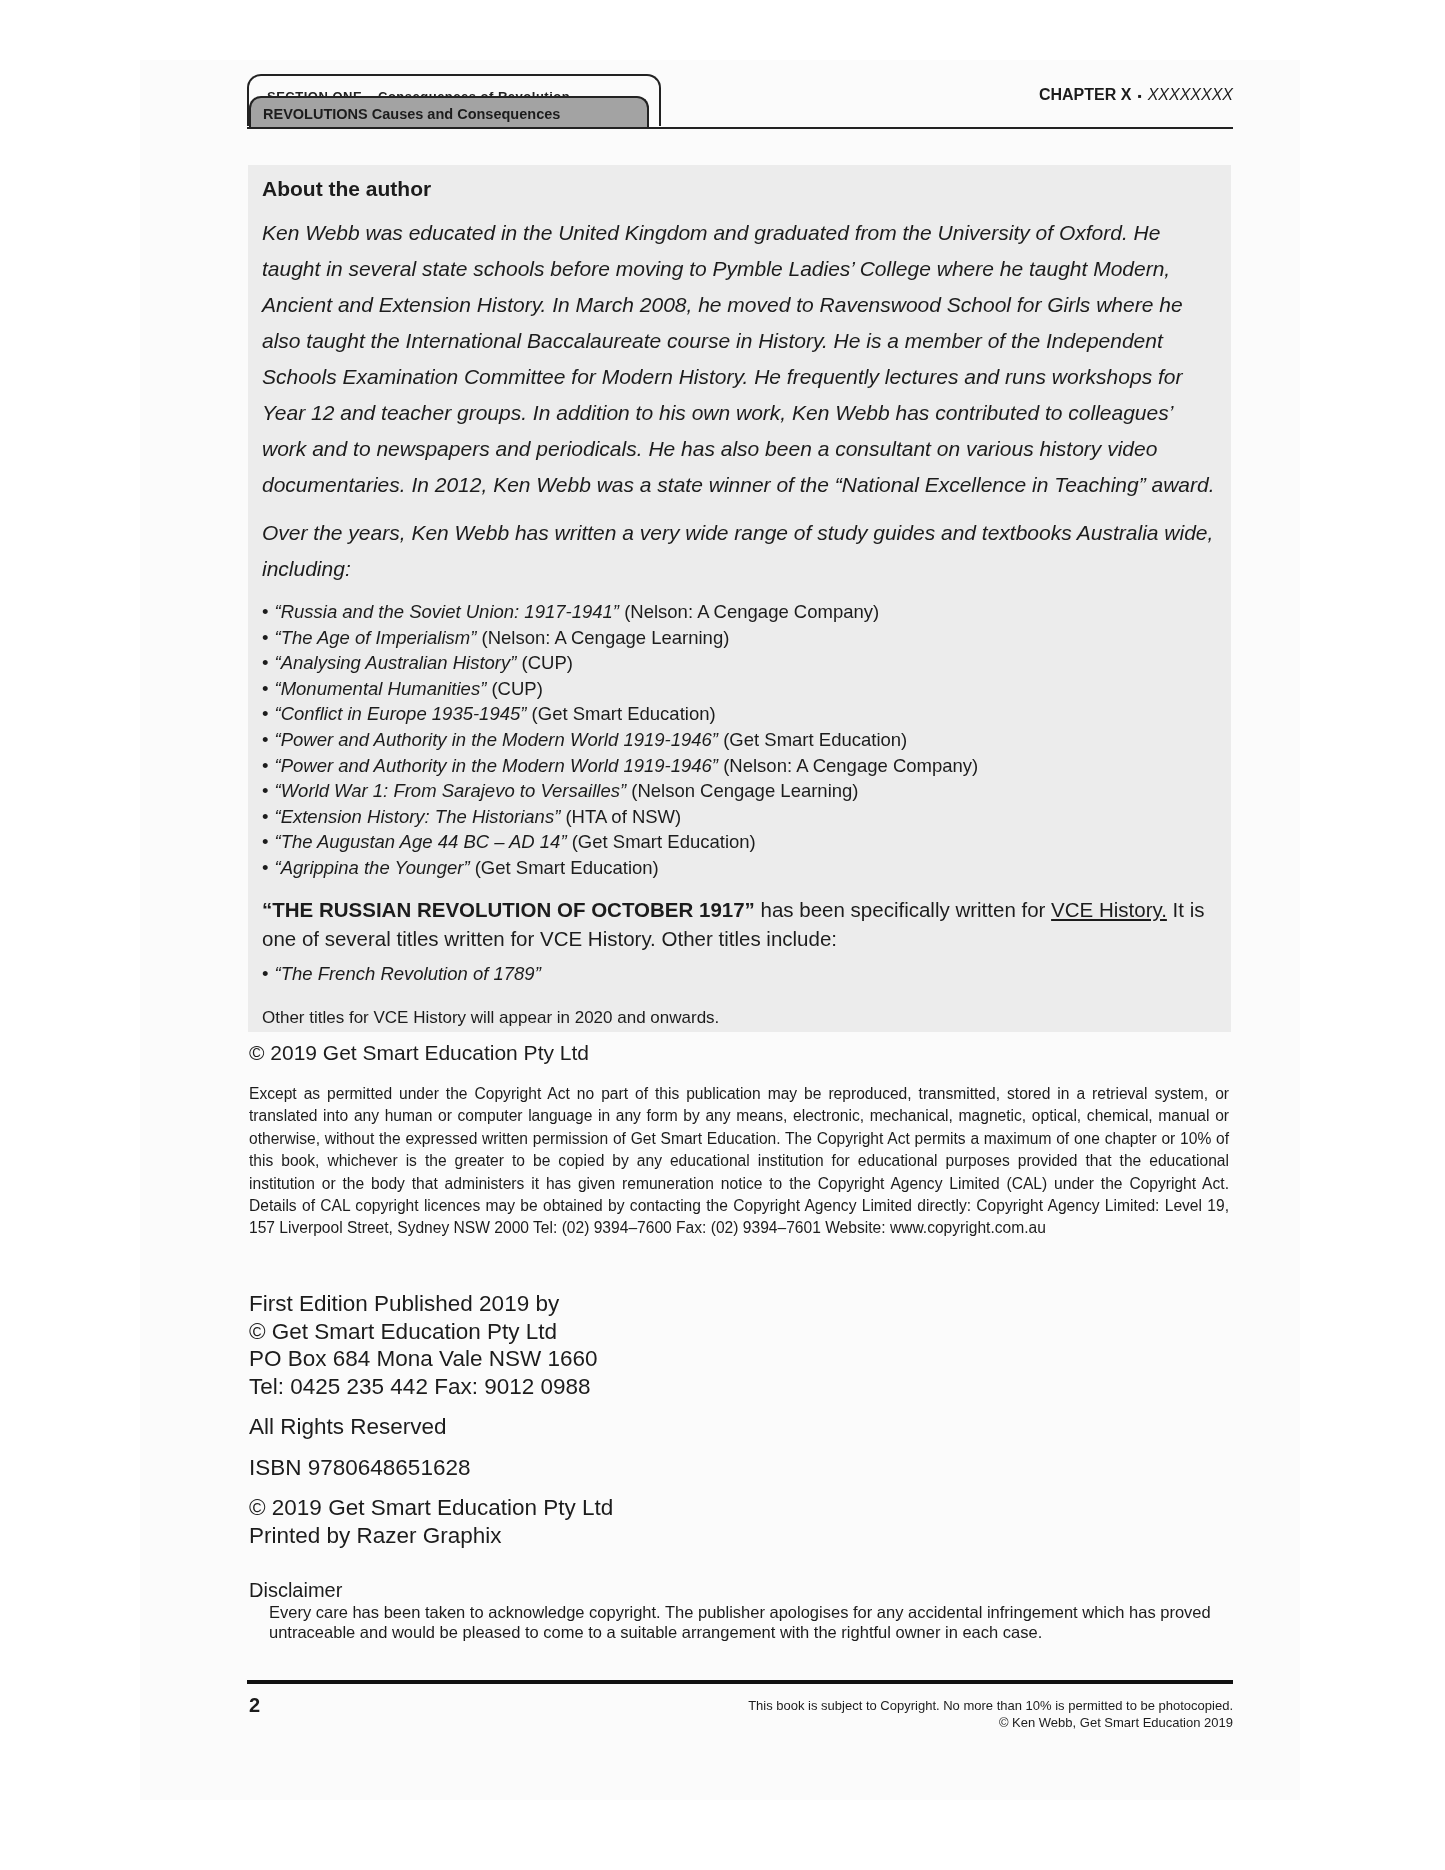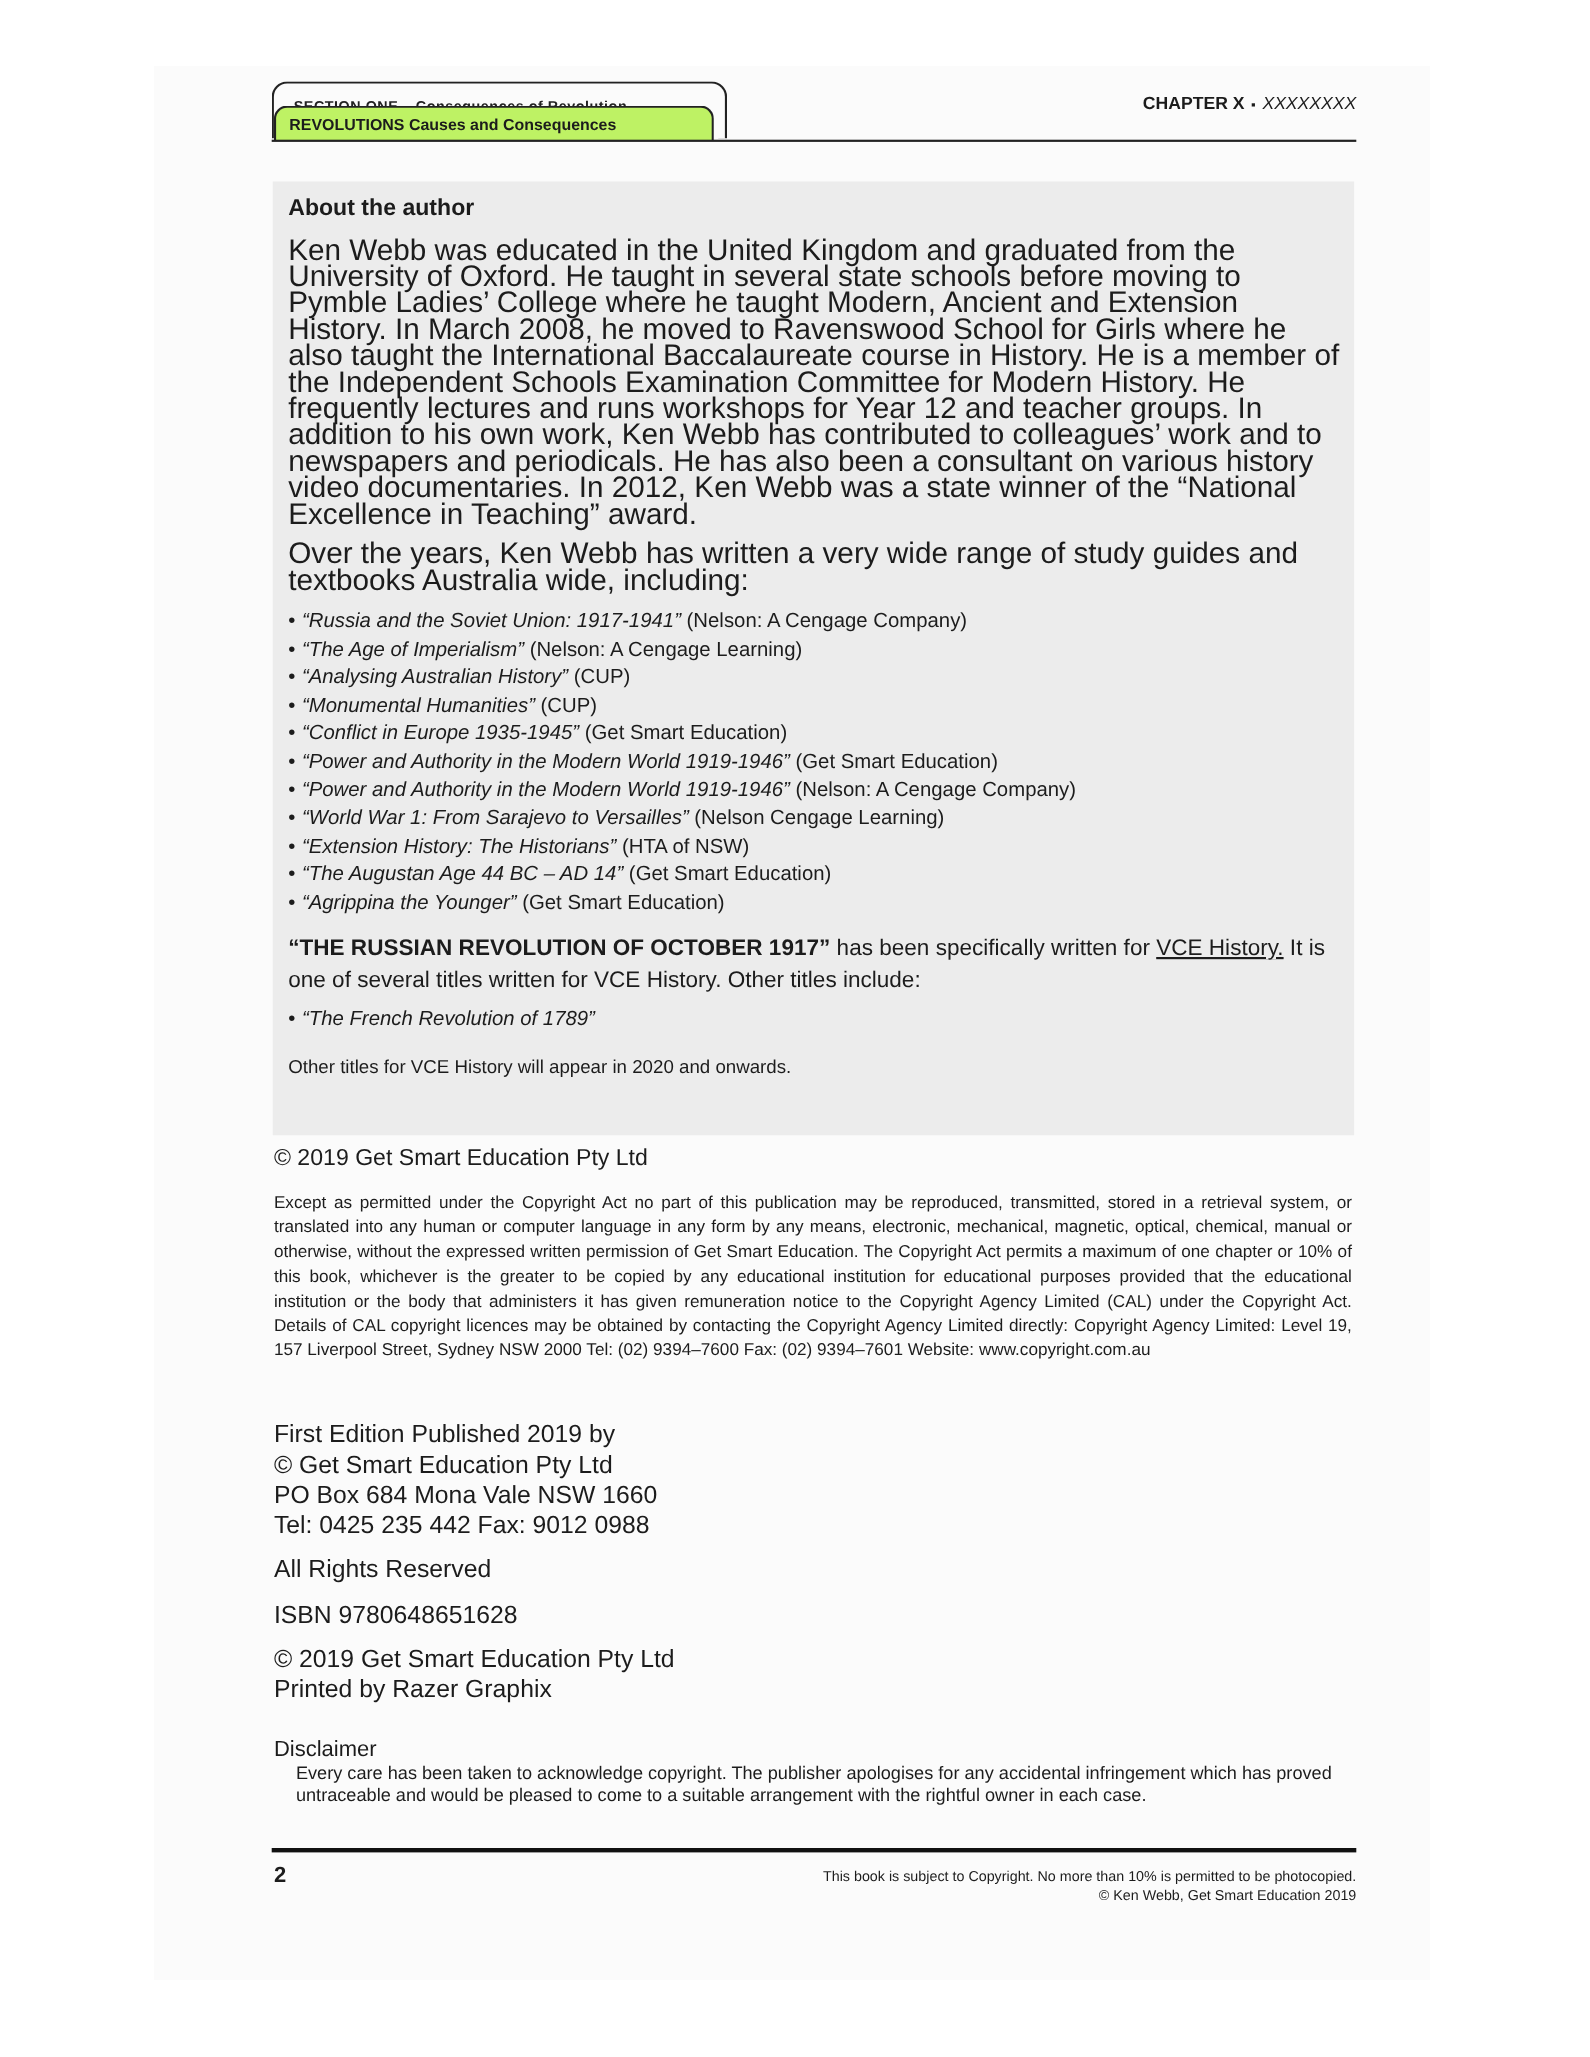--- a/index.html
+++ b/index.html
@@ -21,21 +21,21 @@
     position: absolute; left: 0; top: 2px; width: 410px; height: 50px;
     border: 2px solid #222; border-bottom: none; border-radius: 14px 14px 0 0;
   }
   .tab-back-text {
     position: absolute; left: 18px; top: 12px; font-size: 13px; font-weight: bold;
     color: #222; letter-spacing: 0.5px; height: 9px; overflow: hidden; line-height: 18px;
   }
   .tab-front {
     position: absolute; left: 2px; top: 24px; width: 396px; height: 30px;
     border: 2px solid #222; border-bottom: none; border-radius: 12px 12px 0 0;
-    background: #bef264;
+    background: #a3a3a3;
   }
   .tab-front-text {
     position: absolute; left: 12px; top: 8px; font-size: 14.5px; font-weight: bold; color: #1c1c1c;
   }
   .header-rule {
     position: absolute; left: 0; top: 55px; width: 986px; height: 2px; background: #222;
   }
   .chapter {
     position: absolute; right: 0; top: 14px; font-size: 16px; color: #1c1c1c;
   }
@@ -43,21 +43,21 @@
   .chapter .sep { margin: 0 6px; font-size: 12px; }
   .chapter .name { font-style: italic; font-weight: normal; }
 
   
   .about-box {
     position: absolute; left: 248px; top: 165px; width: 983px; height: 867px;
     background: #ececec;
   }
   .about-inner { position: absolute; left: 14px; top: 12px; width: 960px; }
   .about-heading { font-size: 21px; font-weight: bold; margin: 0 0 14px 0; }
-  .about-para { font-size: 27px; line-height: 24px; margin: 0 0 12px 0; }
+  .about-para { font-size: 21px; line-height: 36px; margin: 0 0 12px 0; font-style: italic; }
   .book-list { list-style: none; margin: 0 0 14px 0; padding: 0; }
   .book-list li { font-size: 18.5px; line-height: 25.6px; }
   .book-list li .bul { margin-right: 6px; }
   .book-list li i { font-style: italic; }
   .vce-para { font-size: 20.5px; line-height: 29px; margin: 0 0 6px 0; }
   .vce-para b { font-weight: bold; }
   .vce-para u { text-decoration: underline; }
   .other-list li { font-size: 18.5px; line-height: 30px; }
   .other-note { font-size: 17px; line-height: 30px; margin-top: 4px; }
 

